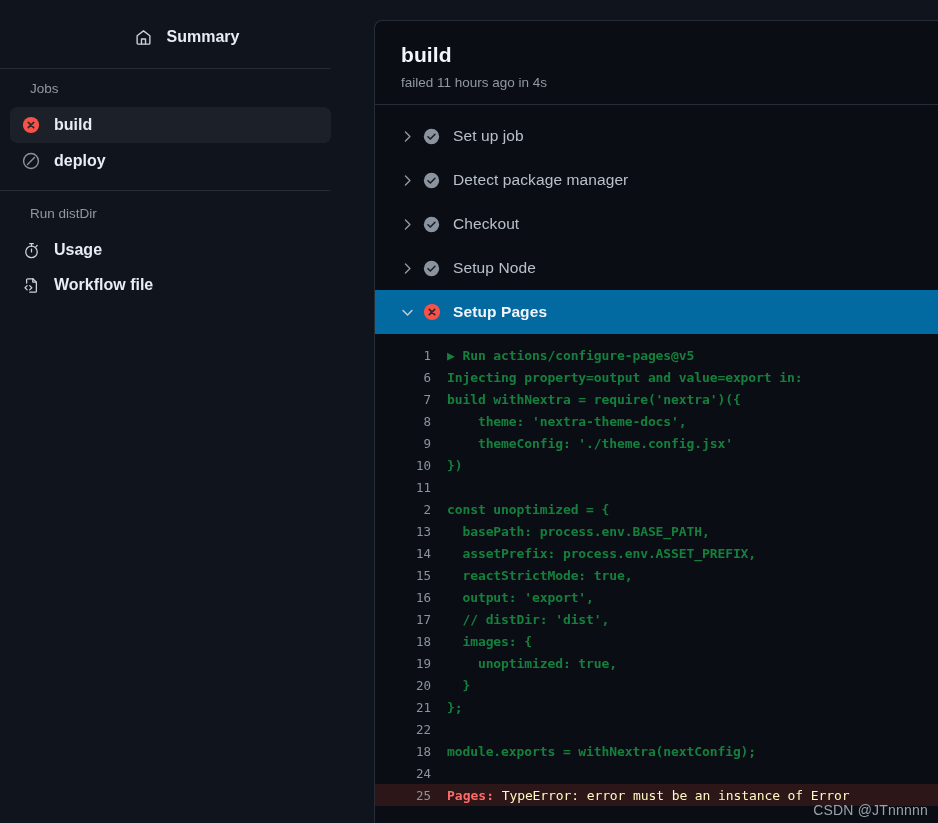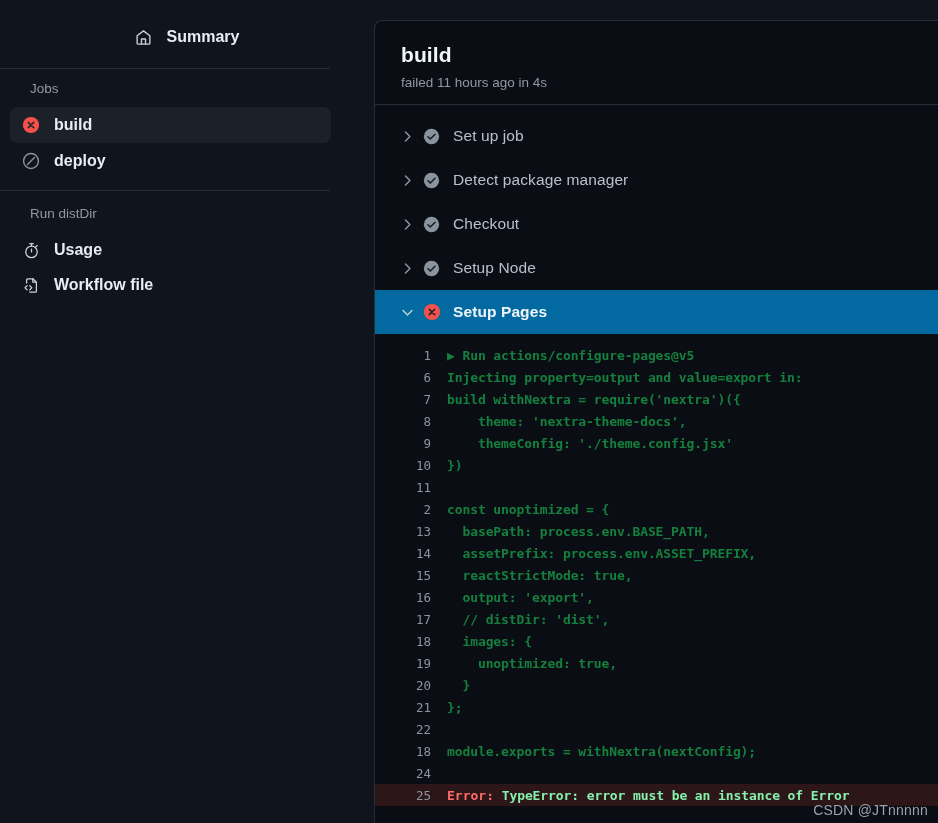--- a/index.html
+++ b/index.html
@@ -155,21 +155,21 @@
     text-align: right;
     padding-right: 16px;
     color: #8b949e;
     font-size: 12.5px;
   }
   .lt {
     color: #15803d;
     font-weight: 700;
     letter-spacing: -.1px;
   }
-  .log-line.err .lt { font-weight: 700; color: #86efac; }
+  .log-line.err .lt { font-weight: 400; color: #fef9c3; }
   .err-tag { color: #ff6b6b; font-weight: 700; }
 
   
   #watermark {
     position: absolute;
     right: 10px;
     bottom: 5px;
     font-family: "Liberation Sans", sans-serif;
     font-size: 14px;
     color: #9aa2ac;
@@ -348,19 +348,19 @@
     <div class="log-line"><span class="ln">18</span><span class="lt">  images: {</span></div>
     <div class="log-line"><span class="ln">19</span><span class="lt">    unoptimized: true,</span></div>
     <div class="log-line"><span class="ln">20</span><span class="lt">  }</span></div>
     <div class="log-line"><span class="ln">21</span><span class="lt">};</span></div>
     <div class="log-line"><span class="ln">22</span><span class="lt"></span></div>
     <div class="log-line"><span class="ln">18</span><span class="lt">module.exports = withNextra(nextConfig);</span></div>
     <div class="log-line"><span class="ln">24</span><span class="lt"></span></div>
 
     <div class="log-line err">
       <span class="ln">25</span>
-      <span class="err-tag">Error:</span>
+      <span class="err-tag">Pages:</span>
       <span class="lt"> TypeError: error must be an instance of Error</span>
     </div>
   </div>
 </div>
 
 <div id="watermark">CSDN @JTnnnnn</div>
 
 </body></html>

